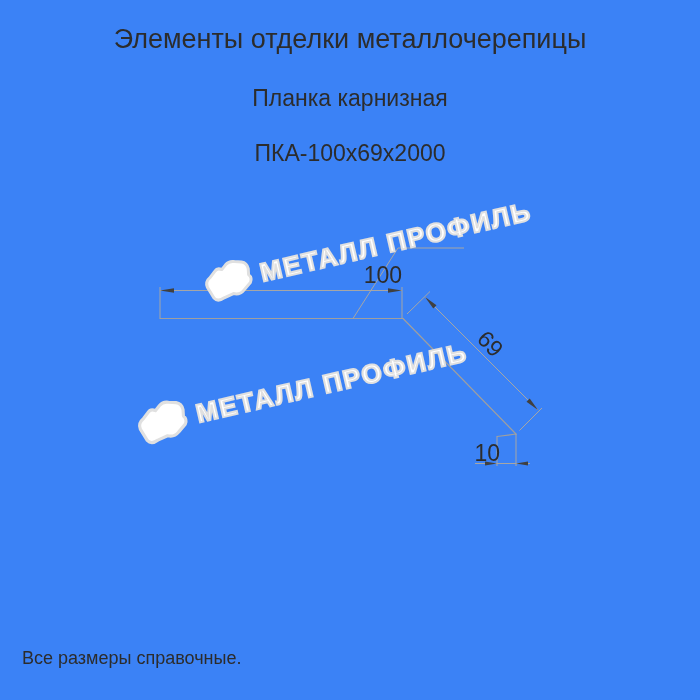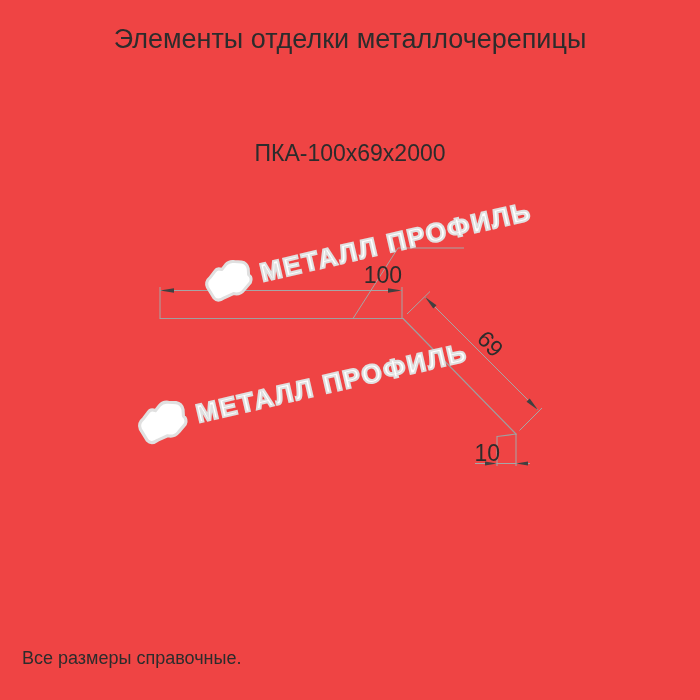--- a/index.html
+++ b/index.html
@@ -1,21 +1,21 @@
 <!DOCTYPE html>
 <html><head>
 <meta charset="utf-8">
 <style>
   html, body { margin: 0; padding: 0; }
   body { font-family: "Liberation Sans", sans-serif; background: #ffffff; }
   .page {
     position: relative;
     width: 700px;
     height: 700px;
-    background: #ef4444;
+    background: #3b82f6;
     overflow: hidden;
   }
   
   .title {
     position: absolute;
     top: 24px; left: 0; right: 0;
     text-align: center;
     font-size: 27px;
     line-height: 1.15;
     color: #2c2c2c;
@@ -96,20 +96,21 @@
     color: #2c2c2c;
     z-index: 3;
   }
 </style>
 </head>
 <body>
 
 <div class="page">
 
   <div class="title">Элементы отделки металлочерепицы</div>
+  <div class="subtitle">Планка карнизная</div>
   <div class="product-code">ПКА-100х69х2000</div>
 
   <svg class="drawing-svg" width="700" height="700" viewBox="0 0 700 700">
 
     <g stroke="#9f9f9f" stroke-width="1.2" fill="none" stroke-linecap="round">
       <path d="M160 318.5 H403"></path>
       <path d="M403 318.5 L516 434"></path>
       <path d="M516 434 L497 436.5"></path>
     </g>
 

